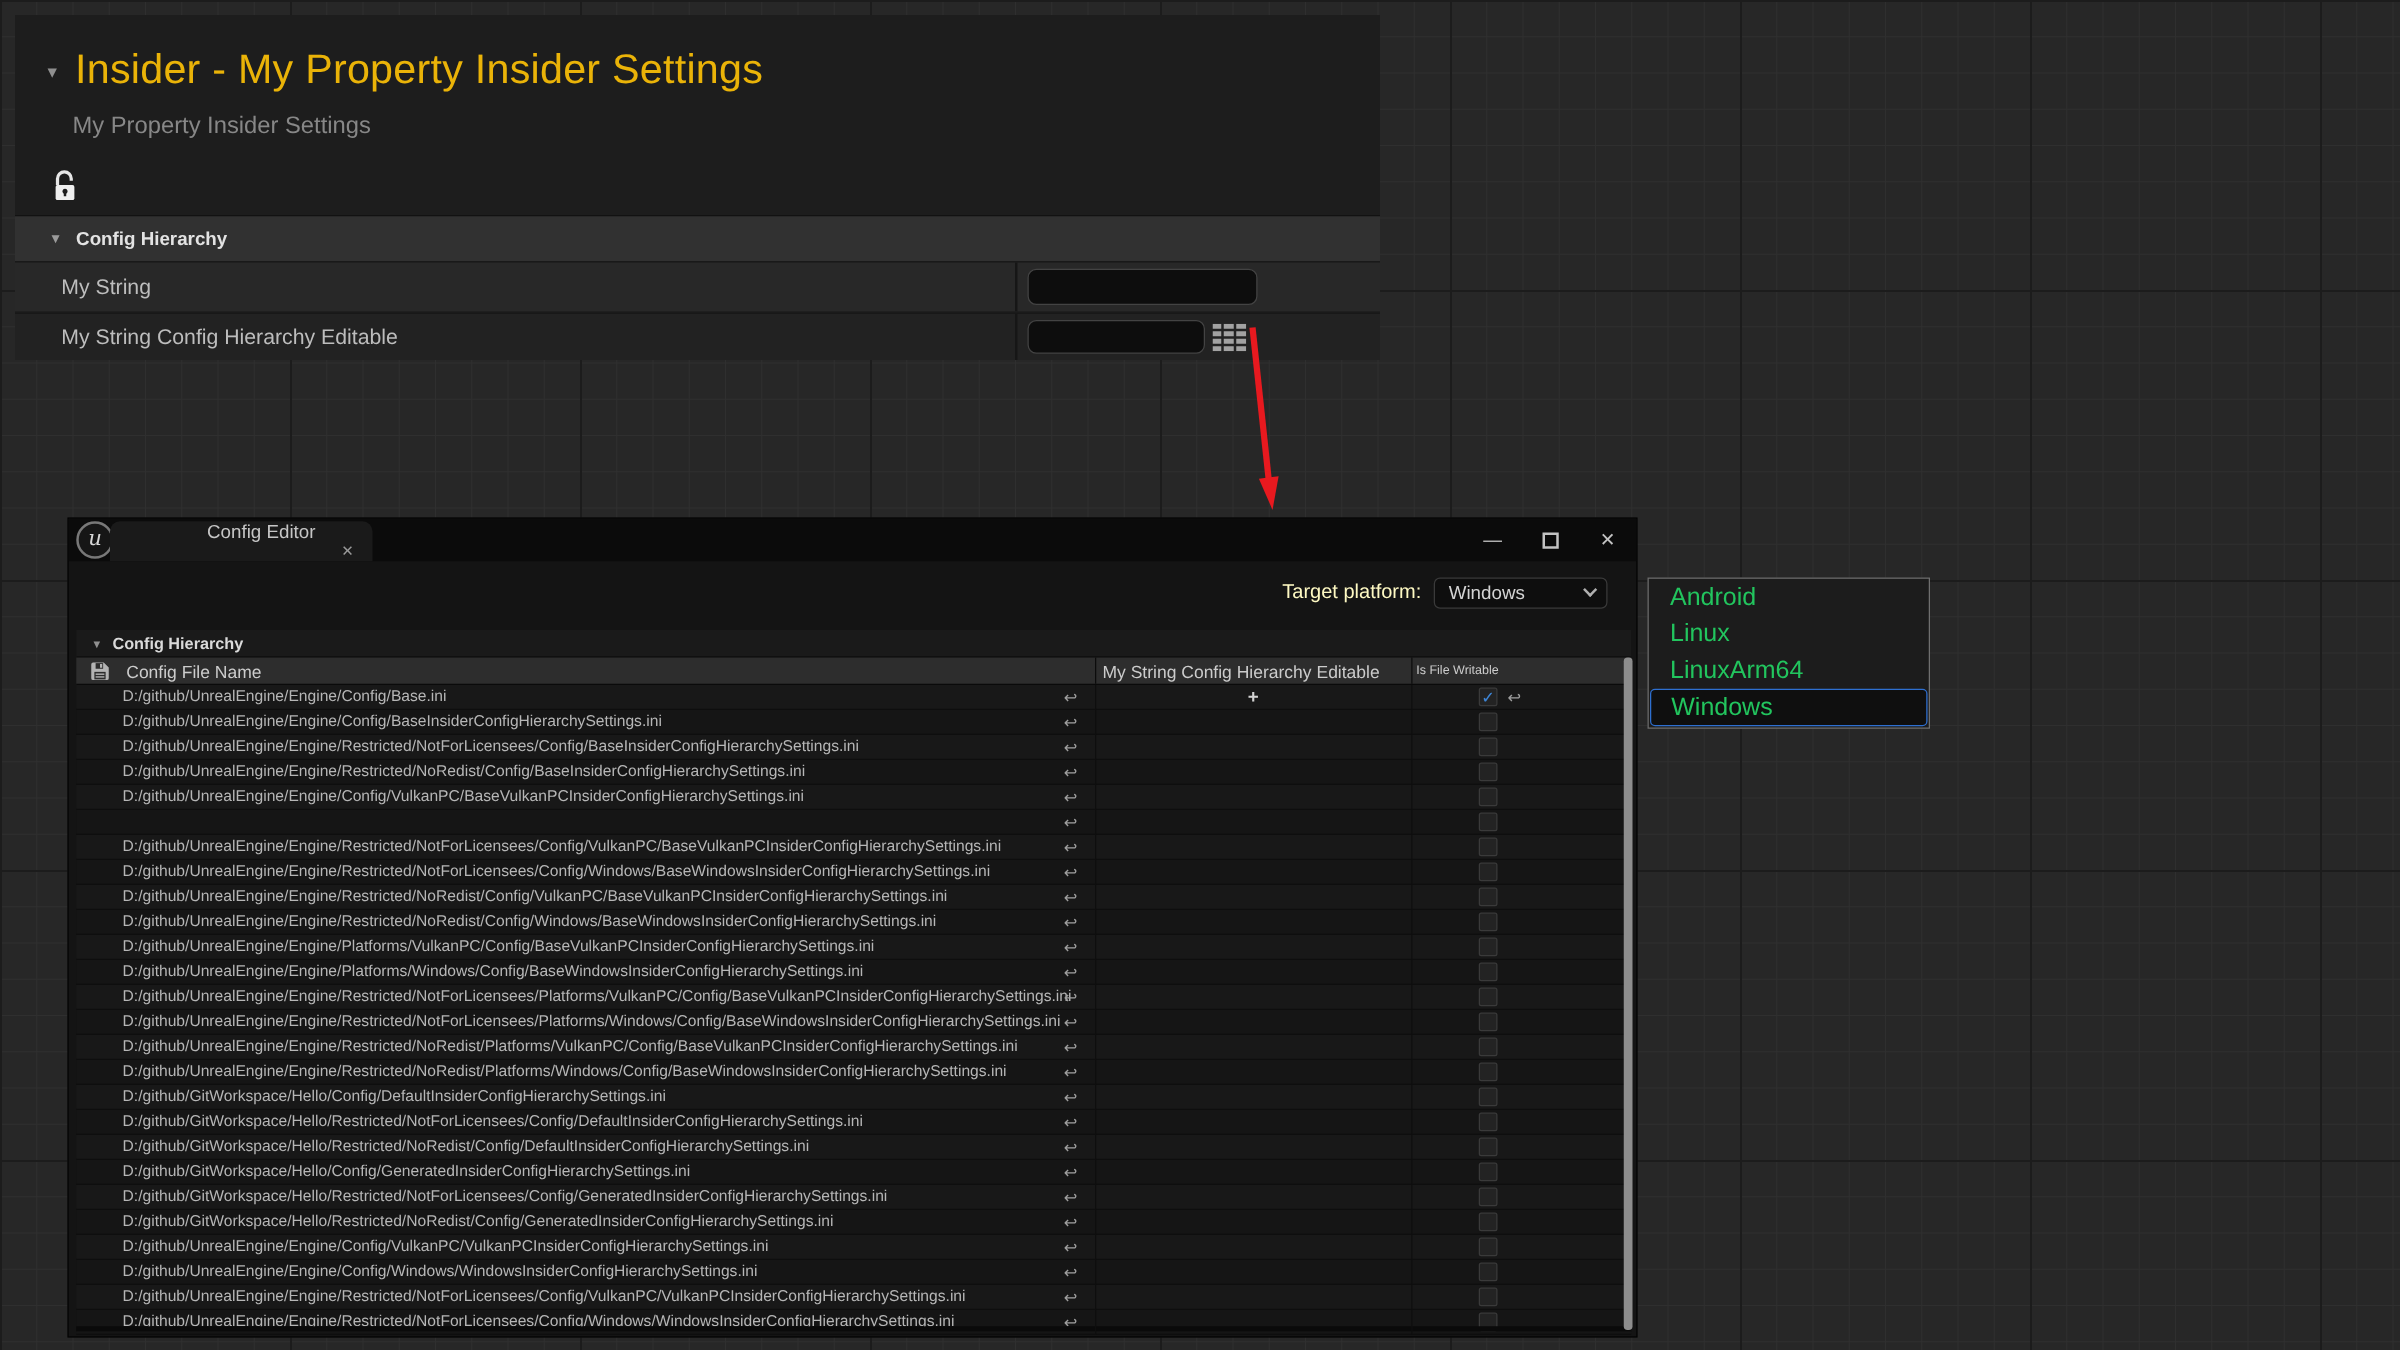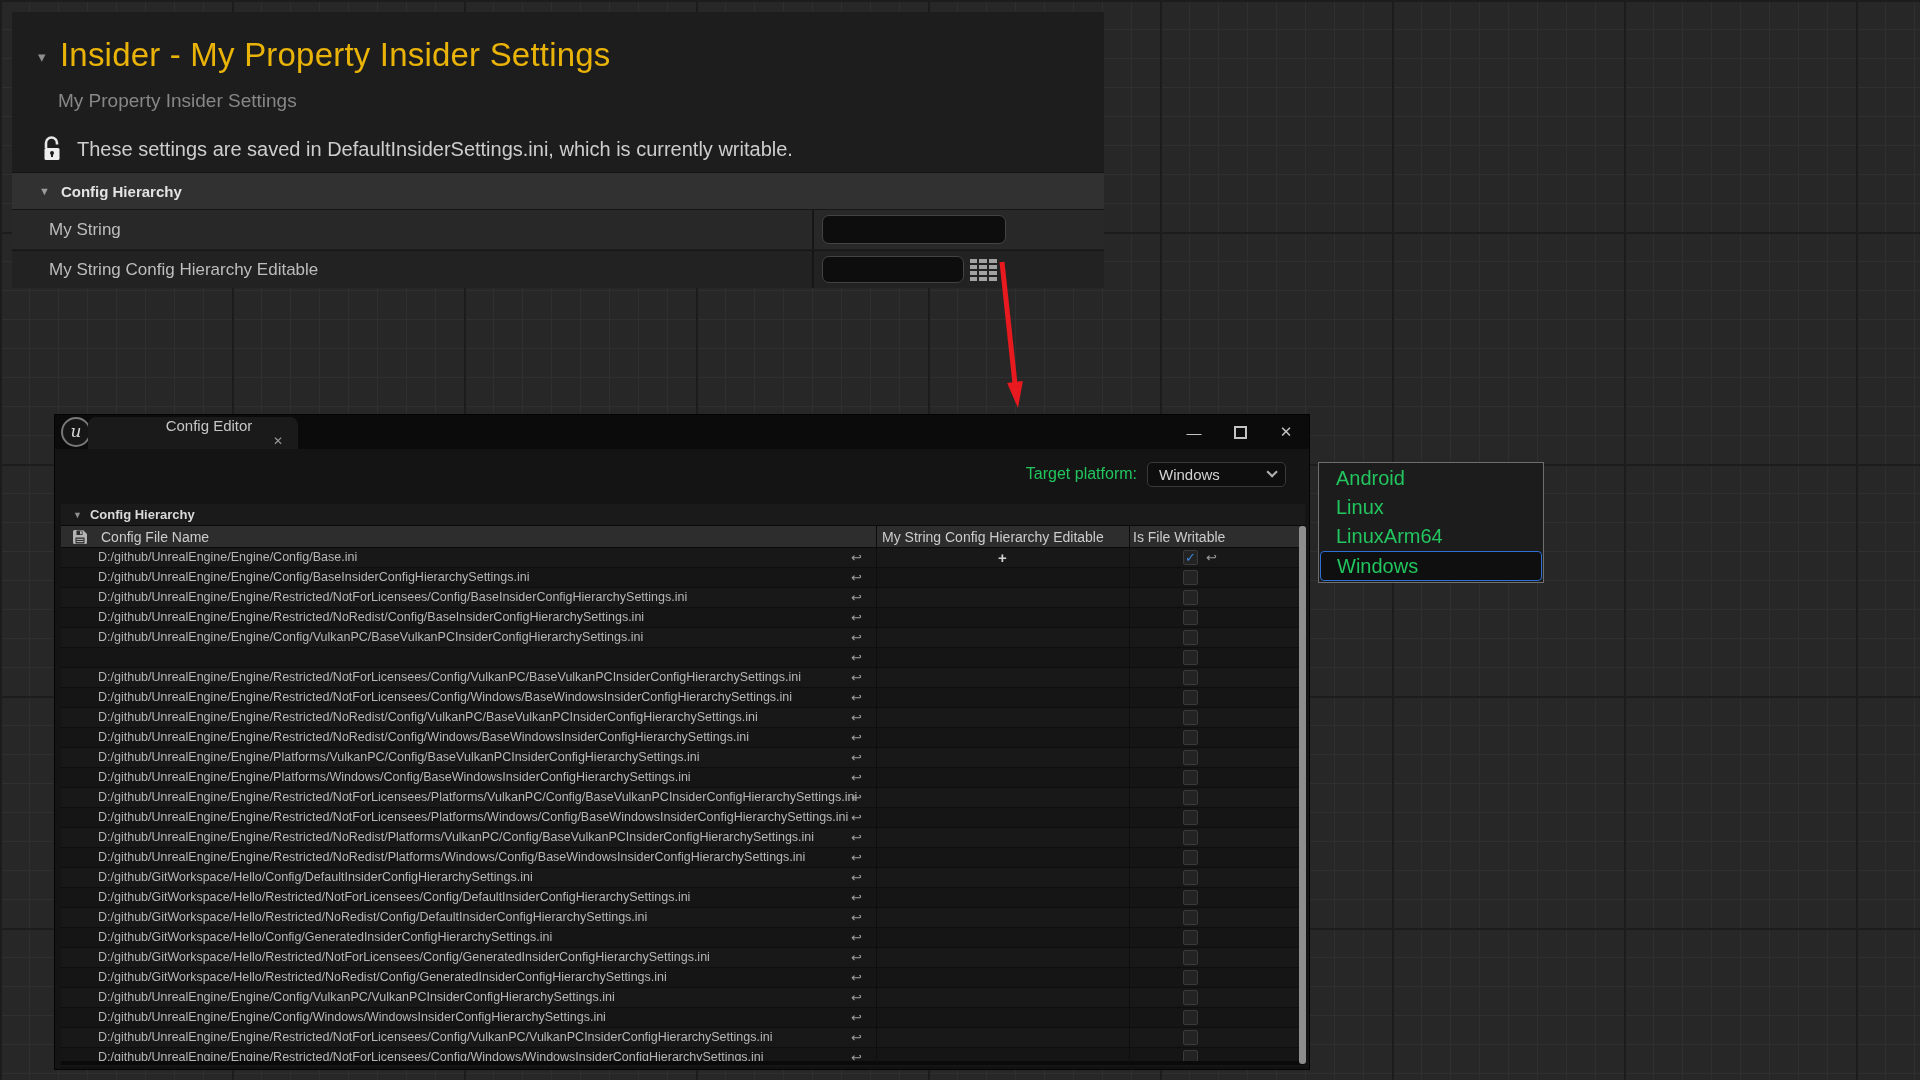--- a/index.html
+++ b/index.html
@@ -44,34 +44,34 @@
   .config-window { position:absolute; left:54px; top:414px; width:1256px; height:656px; background:#141414; border:1px solid #040404; }
   .cw-titlebar { position:absolute; left:0; top:0; width:100%; height:34px; background:#0b0b0b; }
   .ue-logo { position:absolute; left:6px; top:2px; width:30px; height:30px; border-radius:50%; background:#161616; border:2px solid #787878; display:flex; align-items:center; justify-content:center; font-family:"DejaVu Serif",serif; font-style:italic; font-size:17px; color:#d6d6d6; padding-bottom:3px; }
   .cw-tab { position:absolute; left:33px; top:2px; width:210px; height:32px; background:#1a1a1a; border-radius:8px 8px 0 0; display:flex; align-items:center;flex-direction:column; }
   .cw-tab-label { margin-left:32px; font-size:15px; color:#c6c6c6; }
   .cw-tab-close { margin-left:auto; margin-right:15px; font-size:12px; color:#9a9a9a; }
   .cw-controls { position:absolute; right:0; top:0; height:34px; display:flex; }
   .cw-ctrl { width:46px; height:34px; display:flex; align-items:center; justify-content:center; color:#c3c3c3; font-size:15px; }
   .cw-max-box { width:13px; height:13px; border:2px solid #c3c3c3; }
   .cw-toolbar { position:absolute; top:34px; right:23px; height:50px; display:flex; align-items:center; gap:10px; }
-  .cw-tp-label { font-size:16px; color:#22c55e; white-space:nowrap;text-align:center; }
+  .cw-tp-label { font-size:16px; color:#fef9c3; white-space:nowrap;text-align:center; }
   .cw-combo { width:139px; height:25px; background:#0e0e0e; border:1px solid #3a3a3a; border-radius:5px; display:flex; align-items:center; padding:0 11px; }
   .cw-combo-value { font-size:15px; color:#d4d4d4; }
   .cw-combo-chev { margin-left:auto; width:8px; height:8px; border-right:2px solid #b0b0b0; border-bottom:2px solid #b0b0b0; transform:rotate(45deg) translateY(-3px); }
 
   .cw-list { position:absolute; left:6px; top:89px; width:1244px; bottom:4px; background:#111111; }
   .cw-section-header { height:21px; background:#1a1a1a; display:flex; align-items:center; gap:8px; padding-left:12px; }
   .cw-section-arrow { font-size:9px; color:#909090; }
   .cw-section-label { font-size:13px; font-weight:bold; color:#dadada; }
   .cw-table-header { position:relative; height:23px; background:#2d2d2d; border-top:1px solid #0a0a0a; border-bottom:1px solid #0a0a0a; }
   .cw-floppy { position:absolute; left:11px; top:3px; }
   .cw-h1 { position:absolute; left:40px; top:0; line-height:22px; font-size:14px; color:#cccccc; }
   .cw-h2 { position:absolute; left:821px; top:0; line-height:22px; font-size:14px; color:#cccccc; }
-  .cw-h3 { position:absolute; left:1072px; top:0; line-height:22px; font-size:14px; color:#cccccc; }
+  .cw-h3 { position:absolute; left:1072px; top:0; line-height:22px; font-size:10px; color:#cccccc; }
   .cw-hdiv { position:absolute; top:0; bottom:0; width:1px; background:#0c0c0c; }
 
   .cw-rows { position:relative; }
   .col-div { position:absolute; top:0; bottom:0; width:1px; background:#0e0e0e; z-index:5; pointer-events:none; }
   .t-row { position:relative; height:20px; border-bottom:1px solid #0e0e0e; background:#181818; }
   .t-row.even { background:#151515; }
   .t-path { position:absolute; left:37px; top:0; line-height:19px; font-size:12.5px; color:#b6b6b6; white-space:nowrap; }
   .t-undo { position:absolute; top:0; line-height:19px; font-size:13px; color:#9e9e9e; }
   .t-undo-1 { left:790px; }
   .t-undo-3 { left:1145px; }
@@ -96,21 +96,20 @@
   <div class="sp-subtitle">My Property Insider Settings</div>
   <div class="sp-lock-row">
     <span>
       <svg width="21" height="26" viewBox="0 0 21 26">
         <path d="M4 12 V7 a5.5 5.5 0 0 1 11 0 v1.5" fill="none" stroke="#e6e6e6" stroke-width="2.6"></path>
         <rect x="2.5" y="12" width="15" height="12" rx="1.5" fill="#efefef"></rect>
         <circle cx="10" cy="17" r="2" fill="#1d1d1d"></circle>
         <rect x="9" y="17" width="2" height="4" fill="#1d1d1d"></rect>
       </svg>
     </span>
-    <span class="sp-lock-note">These settings are saved in DefaultInsiderSettings.ini, which is currently writable.</span>
   </div>
   <div class="sp-section-header">
     <span class="sp-section-arrow">▼</span>
     <span class="sp-section-label">Config Hierarchy</span>
   </div>
   <div class="sp-row sp-row1">
     <div class="sp-row-label">My String</div>
     <div class="sp-row-value">
       <div class="sp-input sp-input-1"></div>
     </div>

